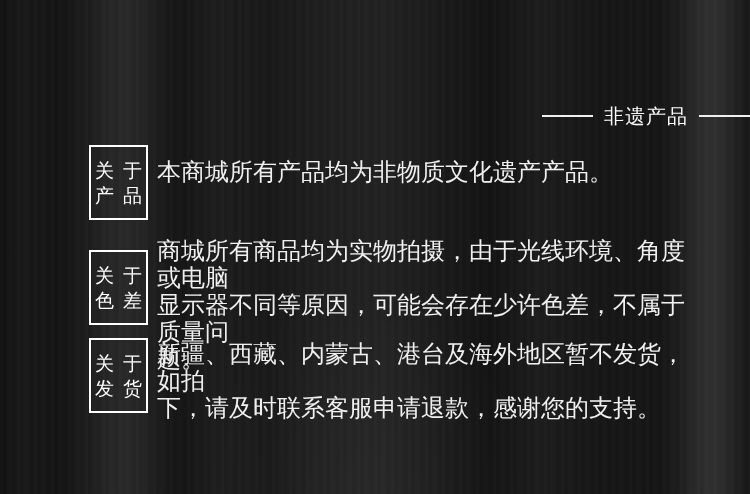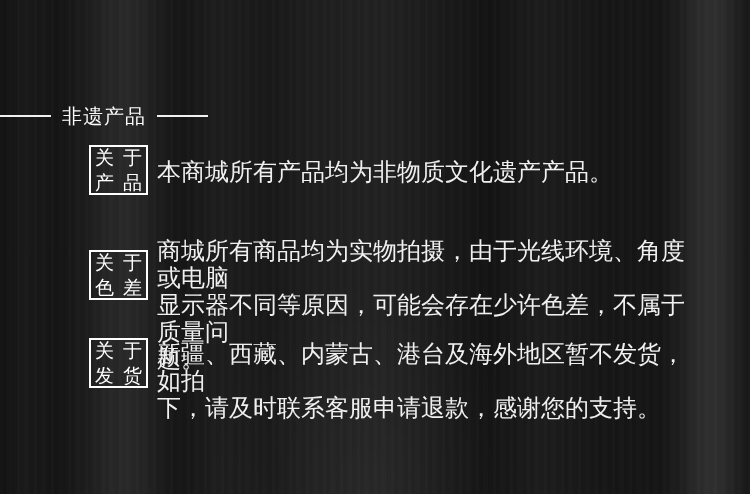--- a/index.html
+++ b/index.html
@@ -68,21 +68,21 @@
     padding-right: 9px;
     white-space: nowrap;
   }
 
   .subtitle-row {
     position: absolute;
     left: 0; top: 103px;
     width: 750px; height: 26px;
     display: flex;
     align-items: center;
-    justify-content: flex-start;
+    justify-content: flex-end;
   }
   .subtitle-row .sub-line {
     width: 51px; height: 2px;
     background: #f0f0f0;
   }
   .subtitle {
     font-size: 20px;
     font-weight: 400;
     color: #fafafa;
     letter-spacing: 1px;
@@ -96,21 +96,21 @@
     left: 89px;
     display: flex;
     align-items: flex-start;
   }
   .section.s1 { top: 145px; }
   .section.s2 { top: 250px; }
   .section.s3 { top: 338px; }
 
   .label-box {
     flex: 0 0 auto;
-    width: 59px; height: 50px;
+    width: 59px; height: 75px;
     border: 2px solid #ffffff;
     padding: 0 4px;
     display: flex;
     flex-direction: column;
     justify-content: center;
   }
   .label-line {
     color: #ffffff;
     font-size: 19px;
     line-height: 25px;

